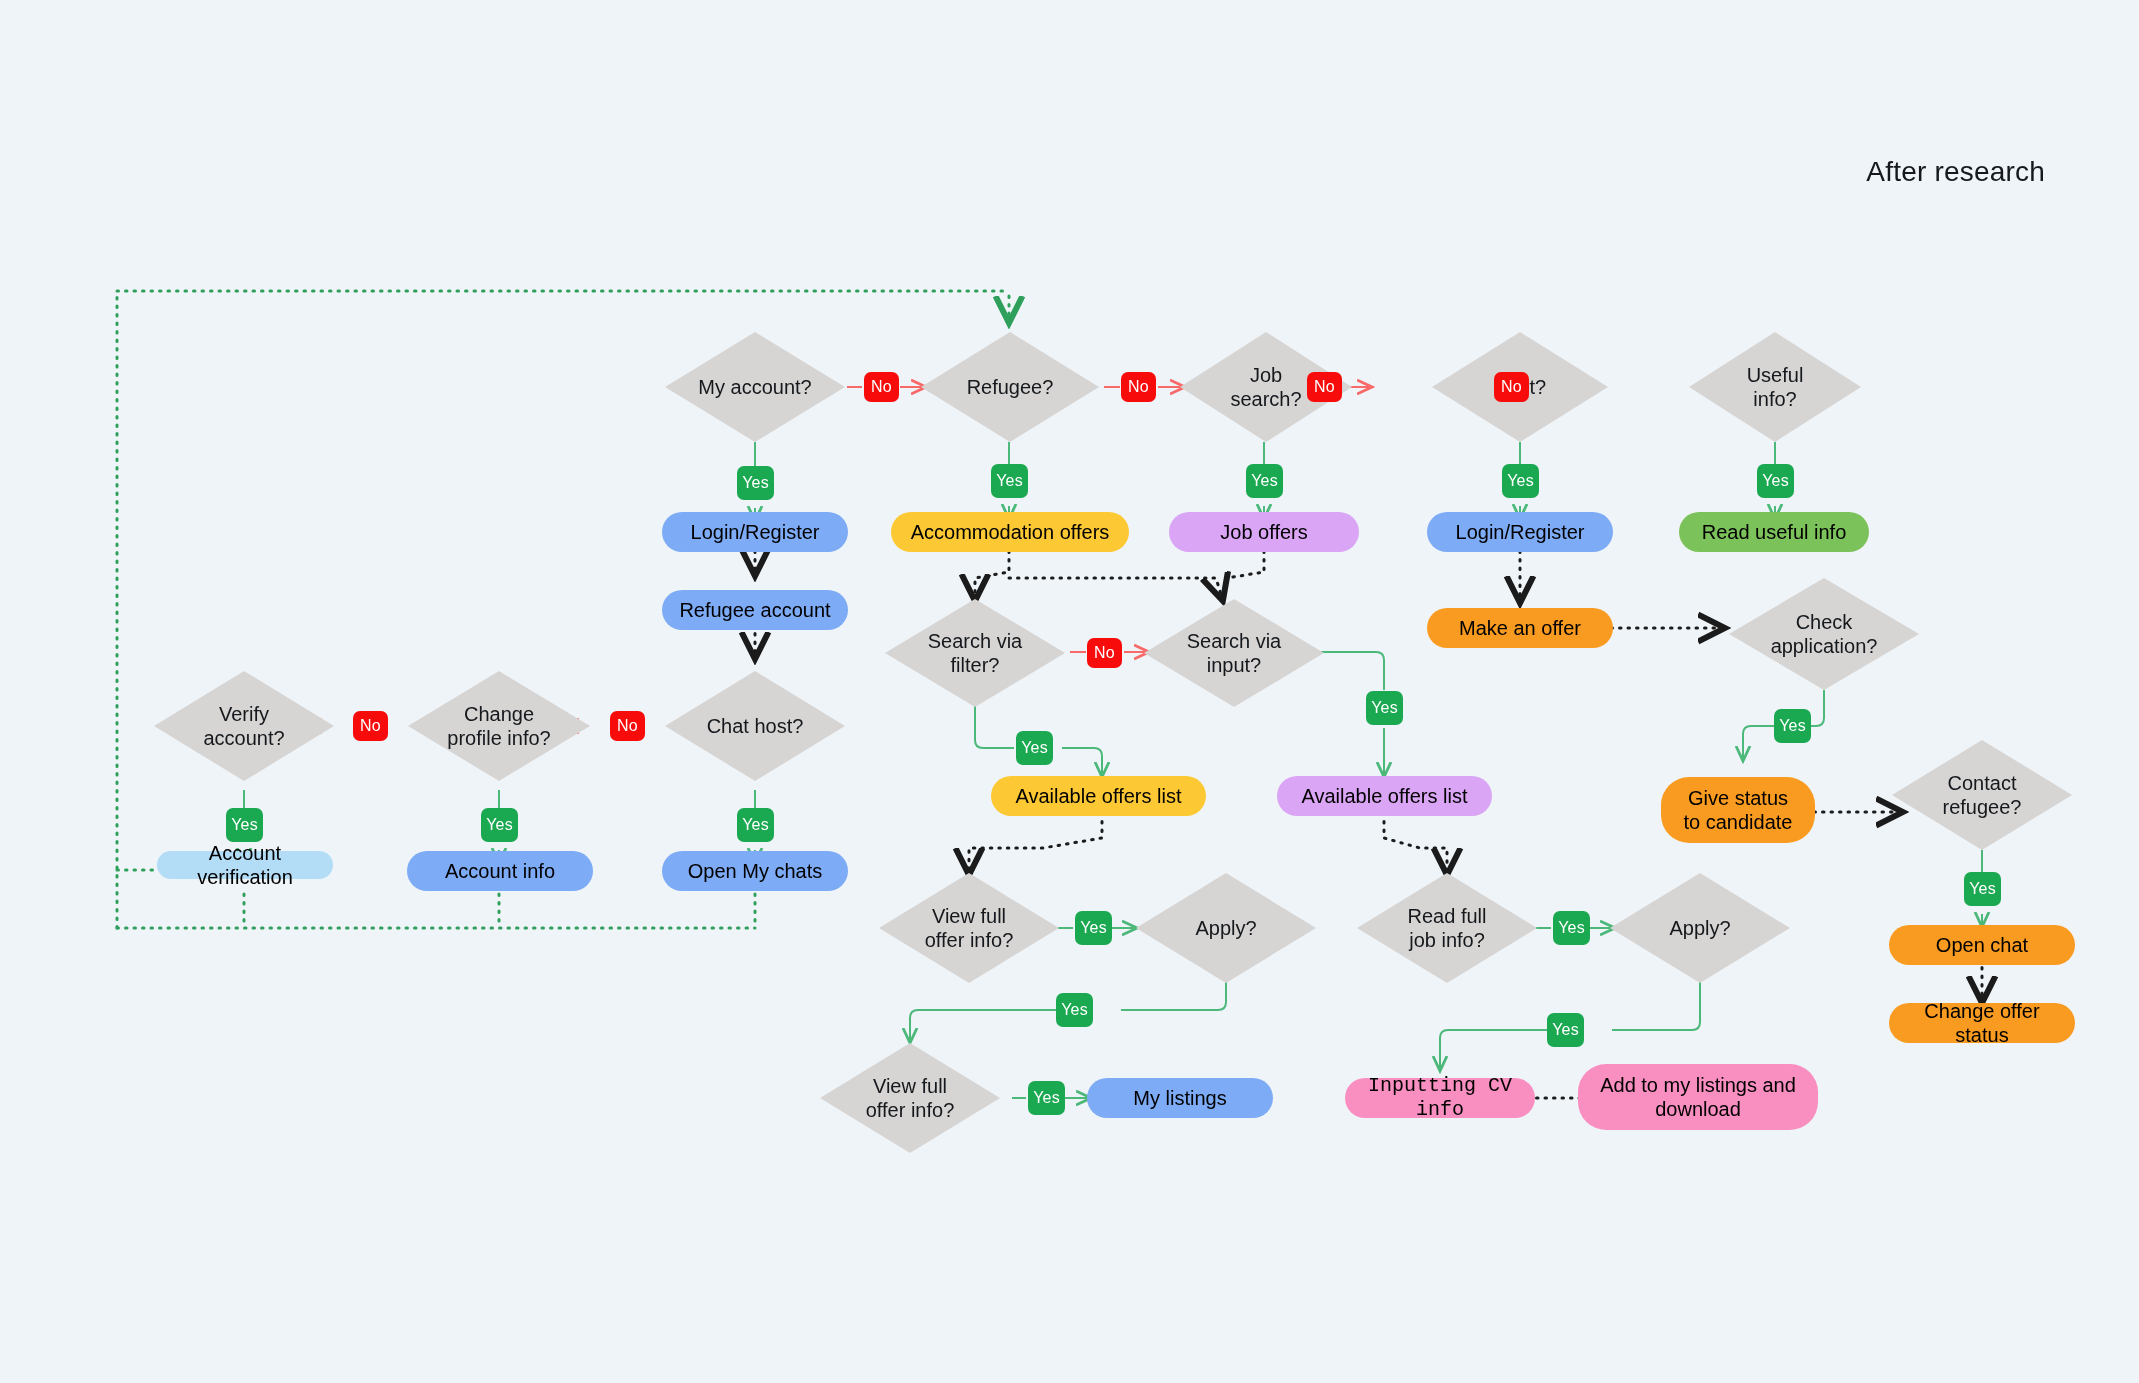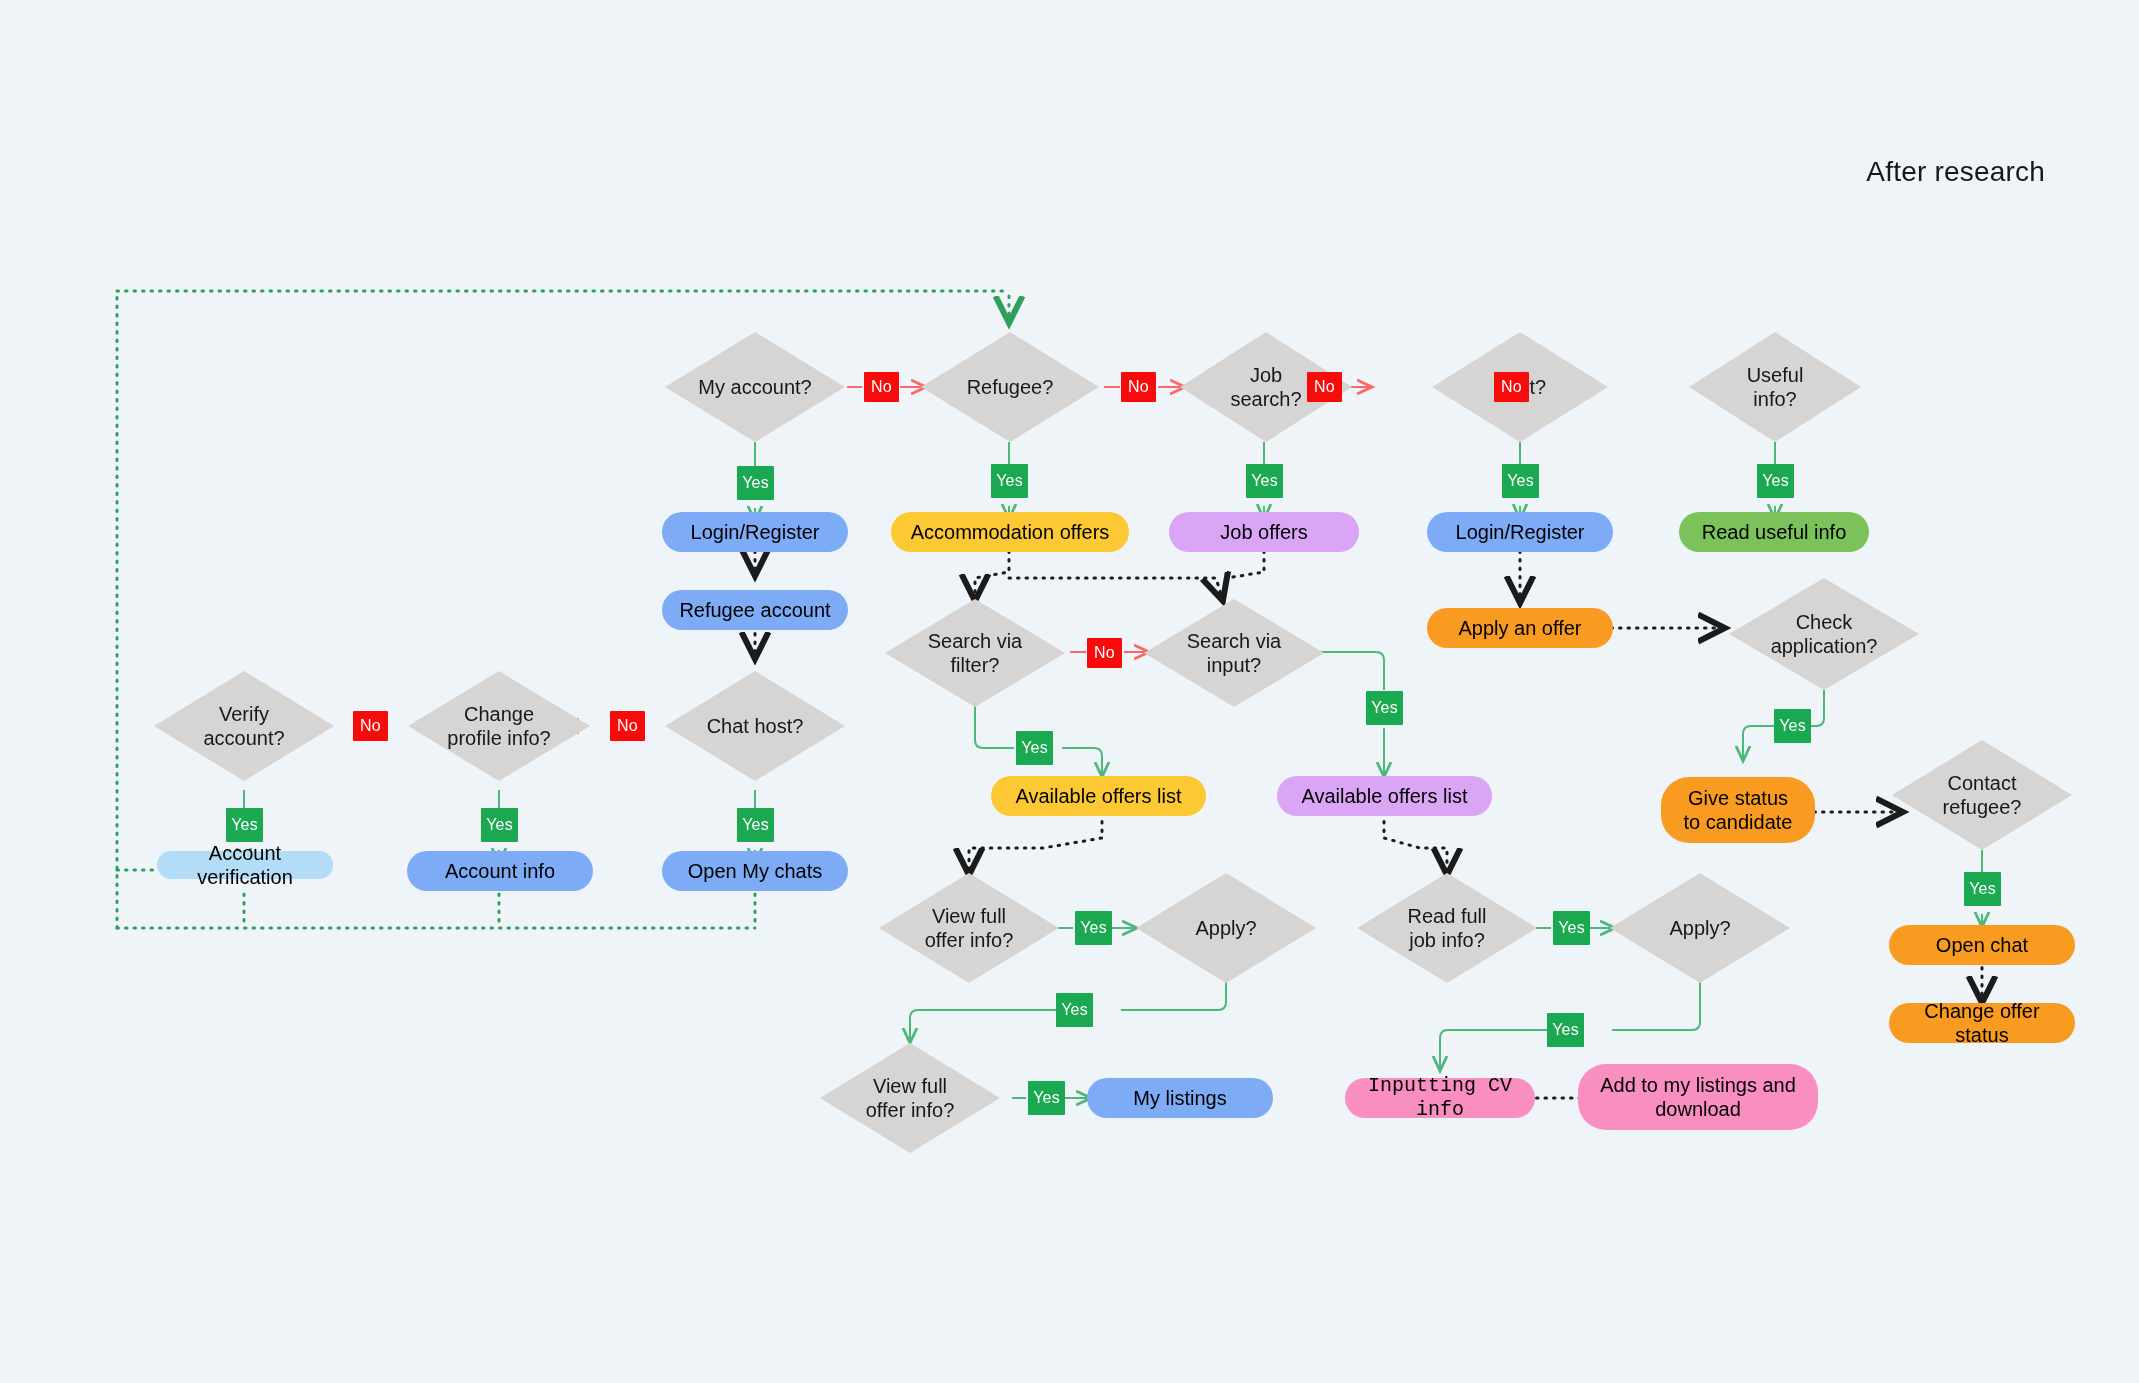--- a/index.html
+++ b/index.html
@@ -77,21 +77,21 @@
   }
   .pill.soft { border-radius: 28px; }
 
   
   .elabel {
     position: absolute;
     box-sizing: border-box;
     display: flex;
     align-items: center;
     justify-content: center;
-    border-radius: 1px;
+    border-radius: 7px;
     color: #ffffff;
     font-size: 16px;
     line-height: 1;
     letter-spacing: .2px;
   }
   .elabel.yes { background: #1aa851; }
   .elabel.no  { background: #f80b0b; }
 </style>
 </head>
 <body>
@@ -334,21 +334,21 @@
 
   <div class="node pill" style="left:1679px; top:512px; width:190px; height:40px; background:#7cc25a;">
     <span>Read useful info</span>
   </div>
 
   <div class="node pill" style="left:662px; top:590px; width:186px; height:40px; background:#7eabf5;">
     <span>Refugee account</span>
   </div>
 
   <div class="node pill" style="left:1427px; top:608px; width:186px; height:40px; background:#fa9b21;">
-    <span>Apply an offer</span>
+    <span>Make an offer</span>
   </div>
 
   <div class="node diamond" style="left:154px; top:671px; width:180px; height:110px;">
     <span class="txt" style="max-width:96px">Verify account?</span>
   </div>
 
   <div class="node diamond" style="left:408px; top:671px; width:182px; height:110px;">
     <span class="txt" style="max-width:116px">Change profile info?</span>
   </div>
 

